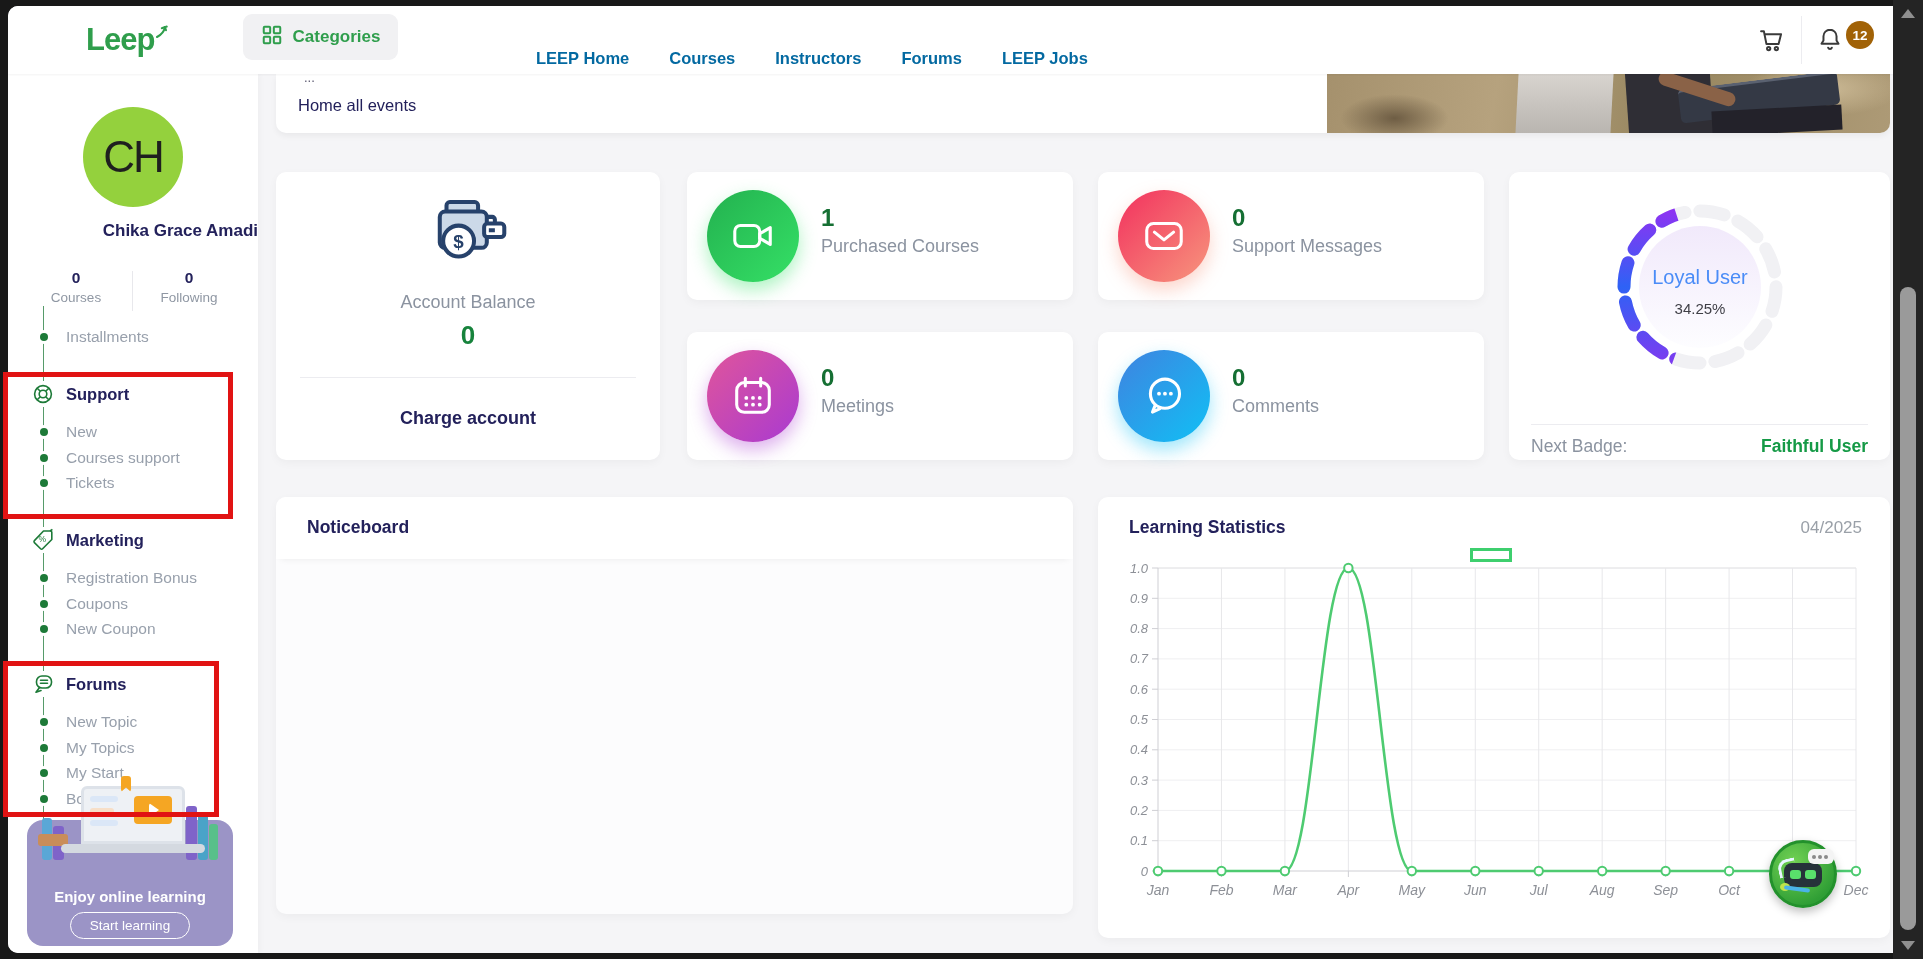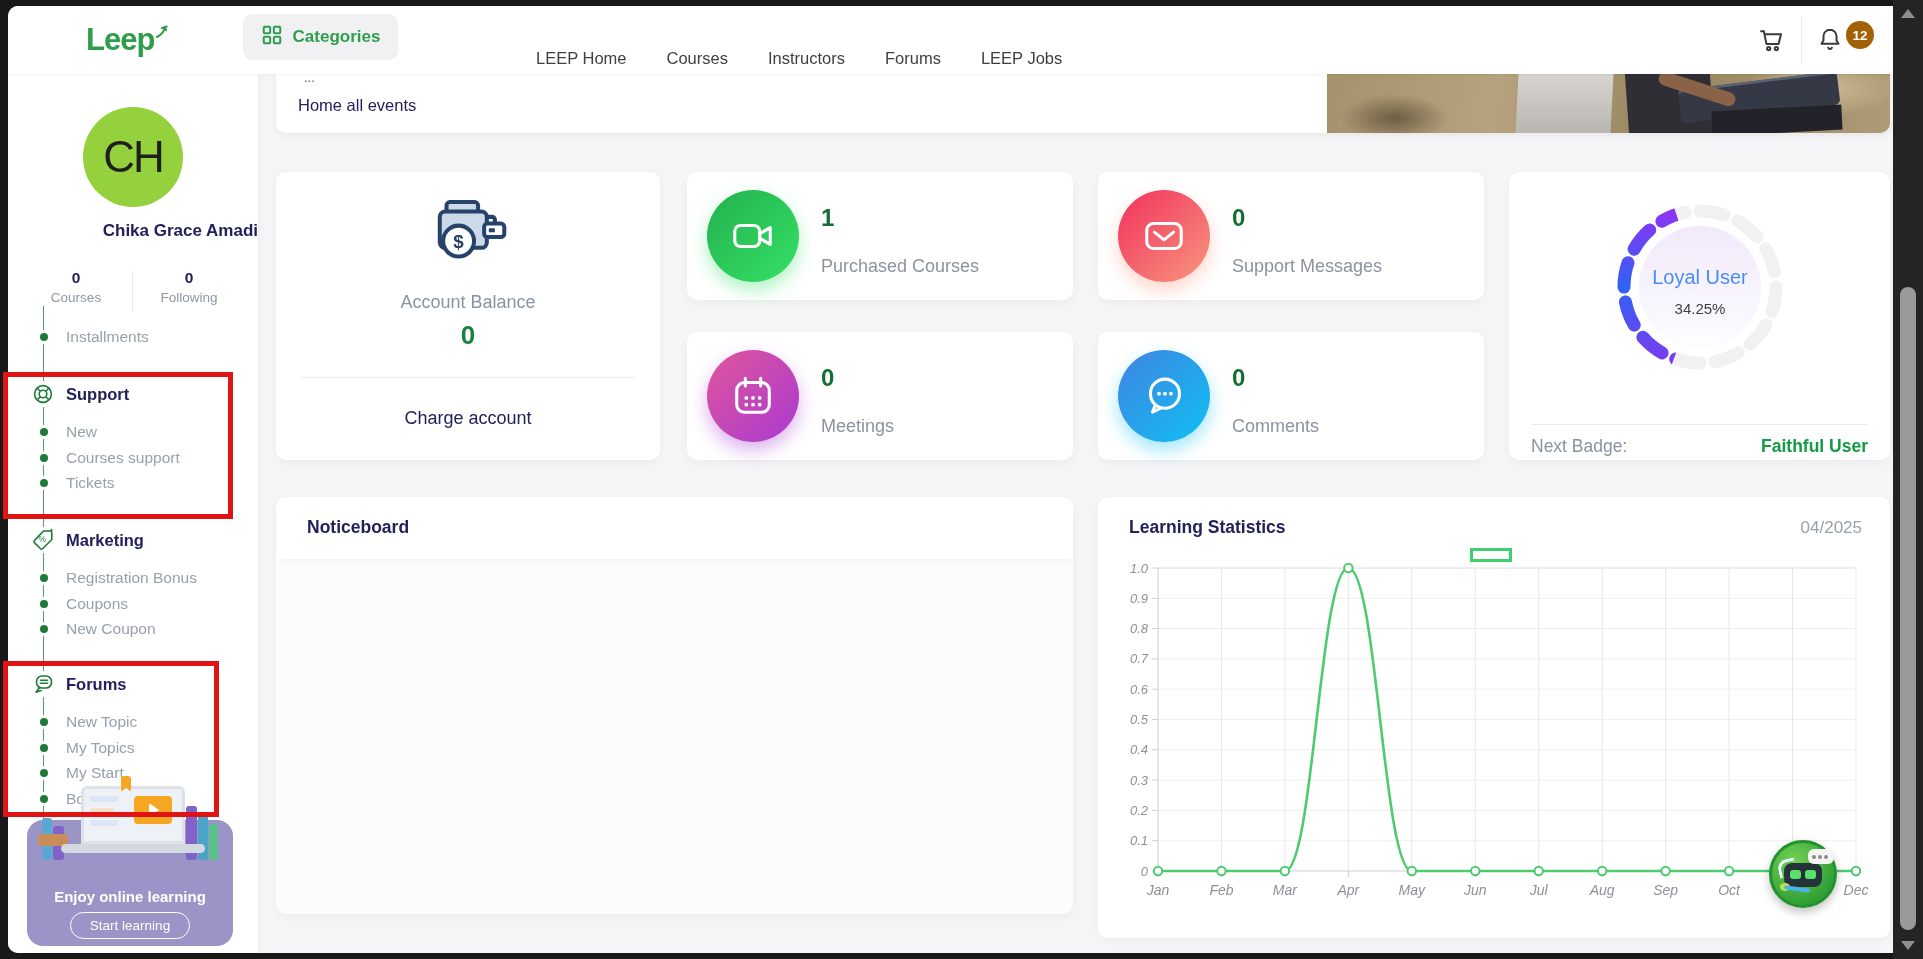--- a/index.html
+++ b/index.html
@@ -6,21 +6,21 @@
   html,body { width:1923px; height:959px; overflow:hidden; background:#181818; }
   .frame { position:relative; width:1923px; height:959px; background:#181818; overflow:hidden; }
   .page { position:absolute; left:8px; top:6px; width:1885px; height:947px; background:#f5f5f7; border-radius:10px 0 0 10px; overflow:hidden; }
 
   
   .navbar { position:absolute; left:0; top:0; width:100%; height:68px; background:#fff; z-index:20; box-shadow:0 1px 2px rgba(0,0,0,.05); }
   .logo { position:absolute; left:78px; top:14px; height:40px; display:flex; align-items:center; color:#2f9e4c; font-weight:bold; font-size:31px; letter-spacing:-1px; }
   .logo .arrow { position:relative; top:-11px; left:1px; }
   .cat-btn { position:absolute; left:235px; top:8px; width:155px; height:46px; background:#f1f1f3; border-radius:9px; display:flex; align-items:center; justify-content:center; gap:10px; color:#2f9e4c; font-size:17px; font-weight:600; cursor:pointer; }
   .nav-links { position:absolute; left:528px; top:0; height:68px; display:flex; align-items:center; gap:40px; }
-  .nav-links span { color:#404040; font-size:16.5px; font-weight:400; cursor:pointer;margin-top:37px; }
+  .nav-links span { color:#0369a1; font-size:16.5px; font-weight:700; cursor:pointer;margin-top:37px; }
   .nav-right-icon { position:absolute; top:20px; width:28px; height:28px; cursor:pointer; }
   .nav-divider { position:absolute; left:1793px; top:10px; width:1px; height:48px; background:#ececf0; }
   .notif-badge { position:absolute; left:1838px; top:15px; width:28px; height:28px; border-radius:50%; background:#a16207; color:#fff; font-size:13.5px; font-weight:bold; display:flex; align-items:center; justify-content:center; }
 
   
   .sidebar { position:absolute; left:0; top:68px; width:250px; height:879px; background:#fff; box-shadow:2px 0 6px rgba(0,0,0,.03); z-index:10; }
   .avatar { position:absolute; left:75px; top:33px; width:100px; height:100px; border-radius:50%; background:#94d13d; color:#1f1f1f; font-size:44px; display:flex; align-items:center; justify-content:center; letter-spacing:-2px; }
   .user-name { position:absolute; left:0; top:147px; width:250px; text-align:right; color:#23215b; font-size:17px; font-weight:bold; }
   .user-stats { position:absolute; left:0; top:195px; width:250px; height:46px; }
   .user-stat { position:absolute; width:110px; text-align:center; }
@@ -54,29 +54,29 @@
           background: radial-gradient(ellipse 90px 40px at 12% 75%, #6e5d44 0%, rgba(110,93,68,0) 60%),
                       radial-gradient(ellipse 130px 46px at 88% 25%, #cdbb97 0%, rgba(205,187,151,0) 60%),
                       linear-gradient(100deg,#a5916d 0%,#b6a27e 30%,#97865f 60%,#ad9a76 100%); }
   .hero div { position:absolute; }
 
   .card { position:absolute; background:#fff; border-radius:10px; box-shadow:0 3px 10px rgba(0,0,0,.04); }
   .balance-card { left:268px; top:166px; width:384px; height:288px; }
   .balance-label { position:absolute; left:0; top:120px; width:100%; text-align:center; color:#8b93a0; font-size:18px; }
   .balance-value { position:absolute; left:0; top:148px; width:100%; text-align:center; color:#17833c; font-size:26px; font-weight:bold; }
   .balance-div { position:absolute; left:24px; right:24px; top:205px; height:1px; background:#ececf0; }
-  .balance-action { position:absolute; left:0; top:236px; width:100%; text-align:center; color:#23215b; font-size:18px; font-weight:normal; cursor:pointer; }
+  .balance-action { position:absolute; left:0; top:236px; width:100%; text-align:center; color:#23215b; font-size:18px; font-weight:bold; cursor:pointer; }
   .wallet-wrap { position:absolute; left:0; top:18px; width:100%; display:flex; justify-content:center; }
 
   .stat-card { position:absolute; width:386px; height:128px; background:#fff; border-radius:10px; box-shadow:0 3px 10px rgba(0,0,0,.04); }
   .stat-icon { position:absolute; left:20px; top:18px; width:92px; height:92px; border-radius:50%; display:flex; align-items:center; justify-content:center; }
   .stat-icon svg { width:46px; height:46px; }
   .stat-info { position:absolute; left:134px; top:32px; }
   .stat-value { color:#156f33; font-size:24px; font-weight:bold; }
-  .stat-label { color:#8b93a0; font-size:18px; margin-top:24px; }
+  .stat-label { color:#8b93a0; font-size:18px; margin-top:4px; }
 
   .badge-card { left:1501px; top:166px; width:381px; height:288px; }
   .badge-ring { position:absolute; left:91px; top:15px; }
   .badge-div { position:absolute; left:22px; right:22px; top:252px; height:1px; background:#ececf0; }
   .badge-next-label { position:absolute; left:22px; top:264px; color:#8b93a0; font-size:17.5px; }
   .badge-next-value { position:absolute; right:22px; top:264px; color:#159a46; font-size:17.5px; font-weight:bold; }
 
   .noticeboard { left:268px; top:491px; width:797px; height:417px; background:#fcfcfd; }
   .panel-header { position:absolute; left:0; top:0; width:100%; height:62px; background:#fff; border-radius:10px 10px 0 0; box-shadow:0 5px 7px -5px rgba(0,0,0,.08); }
   .panel-title { position:absolute; left:31px; top:20px; color:#23215b; font-size:17.5px; font-weight:bold; }

